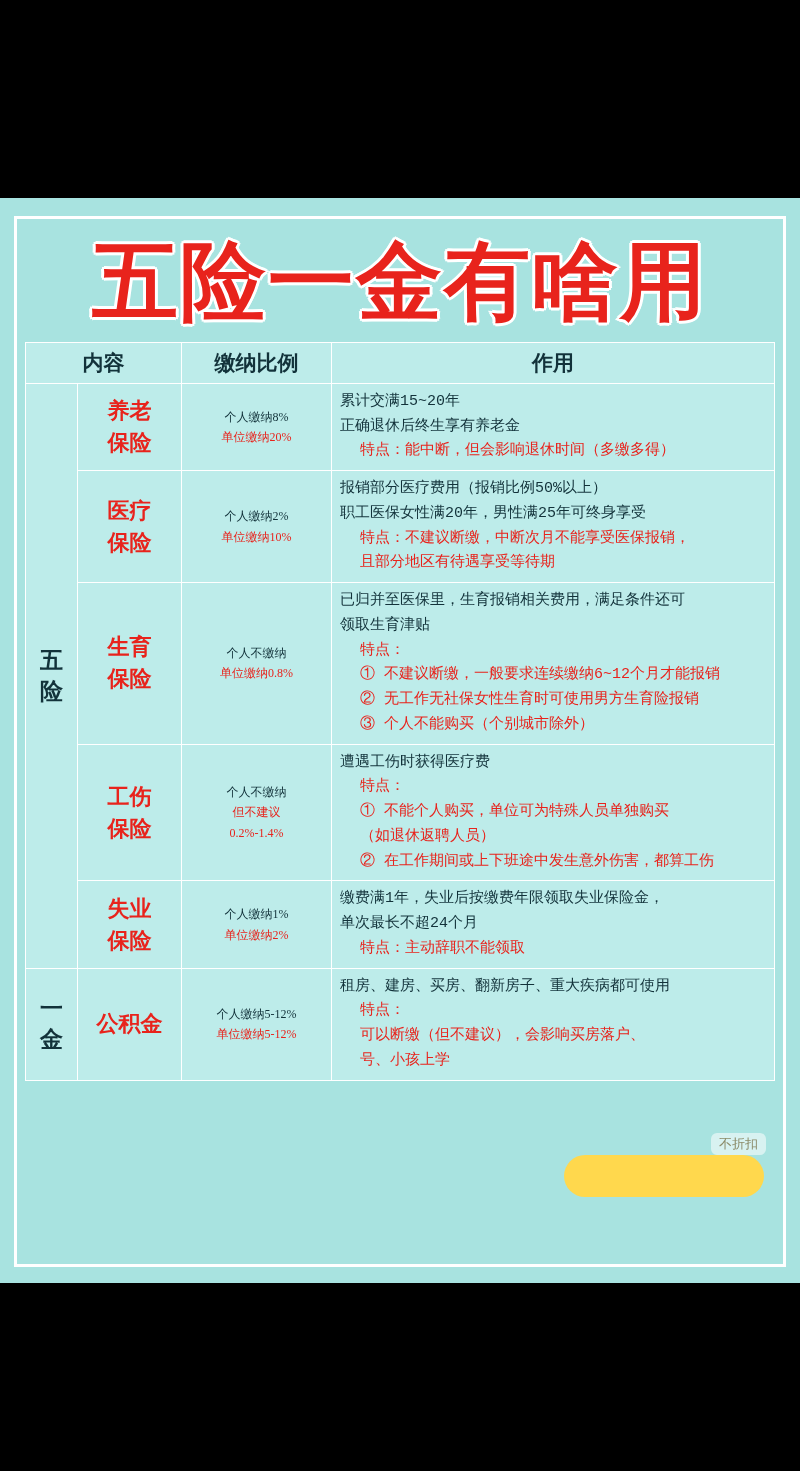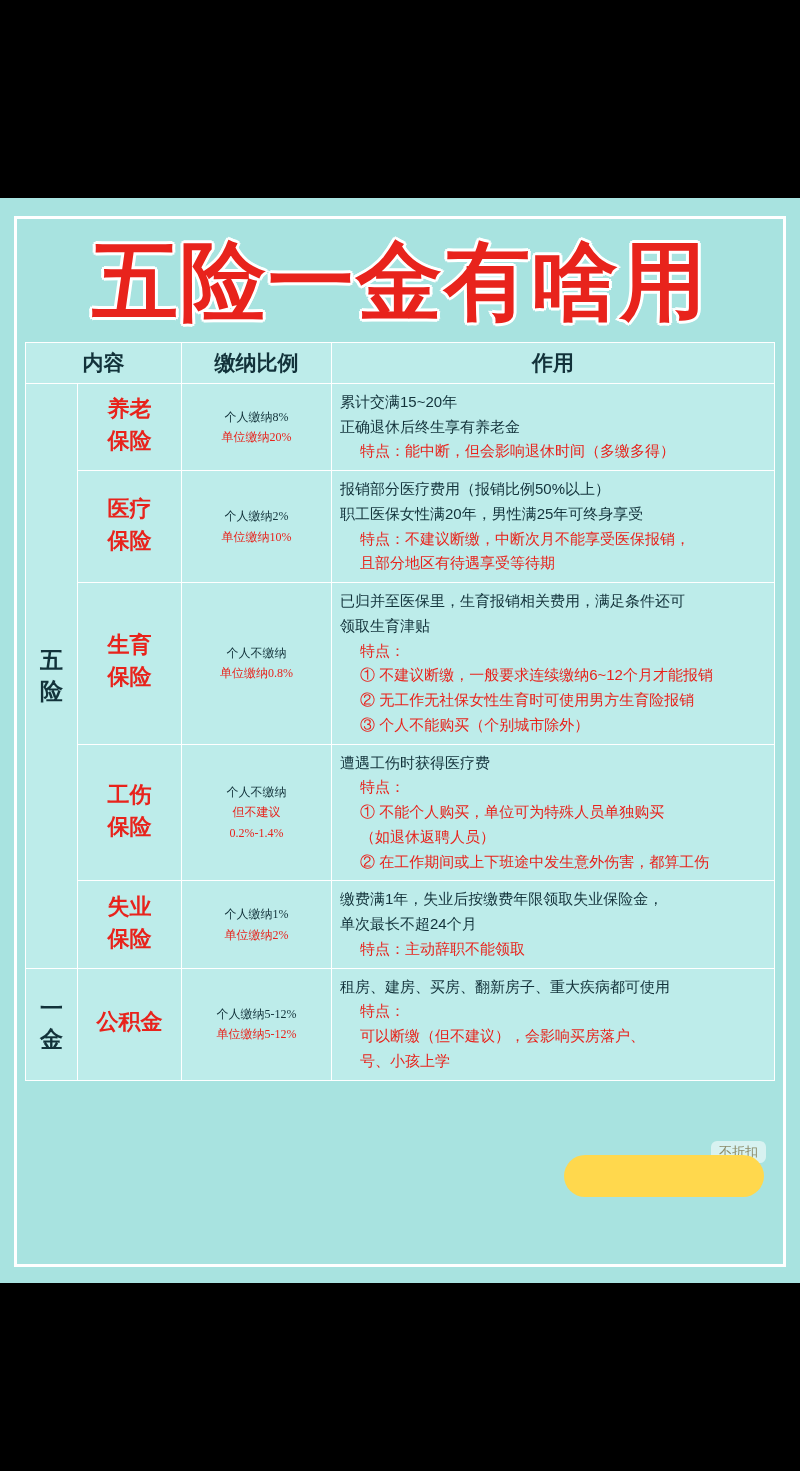--- a/index.html
+++ b/index.html
@@ -78,55 +78,55 @@
     font-family: "DejaVu Sans", sans-serif;
     line-height: 1.35;
   }
   .grp span { display: block; }
   .item {
     width: 104px;
     text-align: center;
     font-size: 22px;
     font-weight: bold;
     color: #e8231c;
-    font-family: Liberation Mono, monospace;
+    font-family: Liberation Serif, serif;
     line-height: 1.45;
   }
   .item span { display: block; }
   .rate {
     width: 150px;
     text-align: center;
     font-size: 12px;
     color: #12323a;
     font-family: Liberation Serif, serif;
     line-height: 1.7;
   }
   .rate .r-red { color: #e8231c; }
   .use {
     font-size: 15px;
     color: #12323a;
-    font-family: Liberation Sans, sans-serif;
+    font-family: Liberation Mono, monospace;
     line-height: 1.65;
     text-align: left;
   }
   .use .line { display: block; white-space: nowrap; }
   .use .red { color: #e8231c; margin-left: 20px; }
   .badge {
     position: absolute;
     right: 36px;
     bottom: 86px;
     background: #ffd84d;
     border-radius: 22px;
     width: 200px;
     height: 42px;
   }
   .badge2 {
     position: absolute;
     right: 34px;
-    bottom: 120px;
+    bottom: 128px;
     background: rgba(255,255,255,0.55);
     border-radius: 6px;
     padding: 2px 8px;
     font-size: 13px;
     color: #8c8c6a;
     font-family: "DejaVu Sans", sans-serif;
   }
 </style>
 </head>
 <body>

